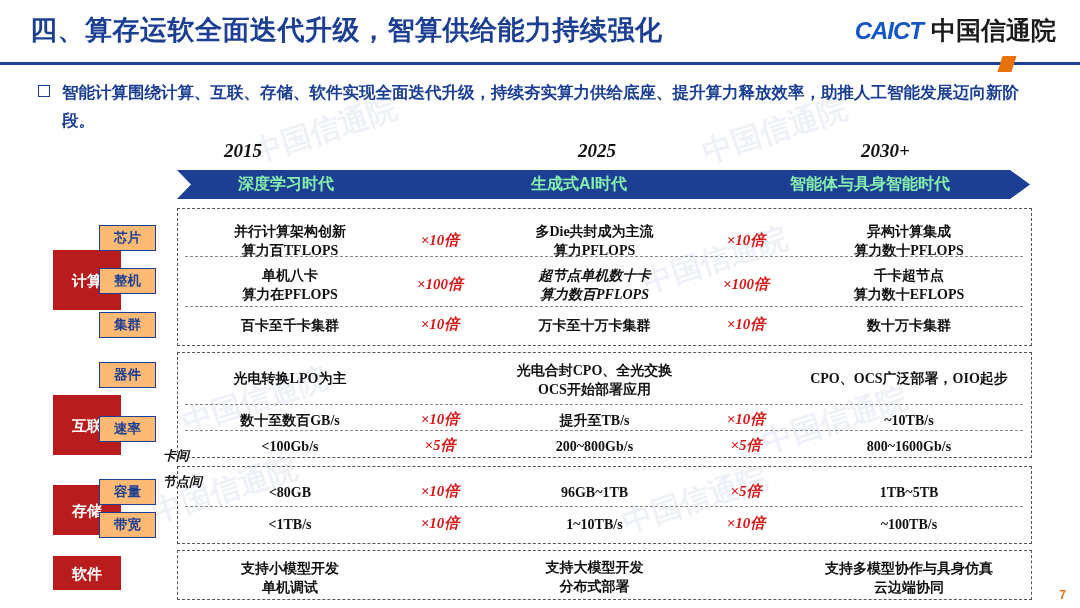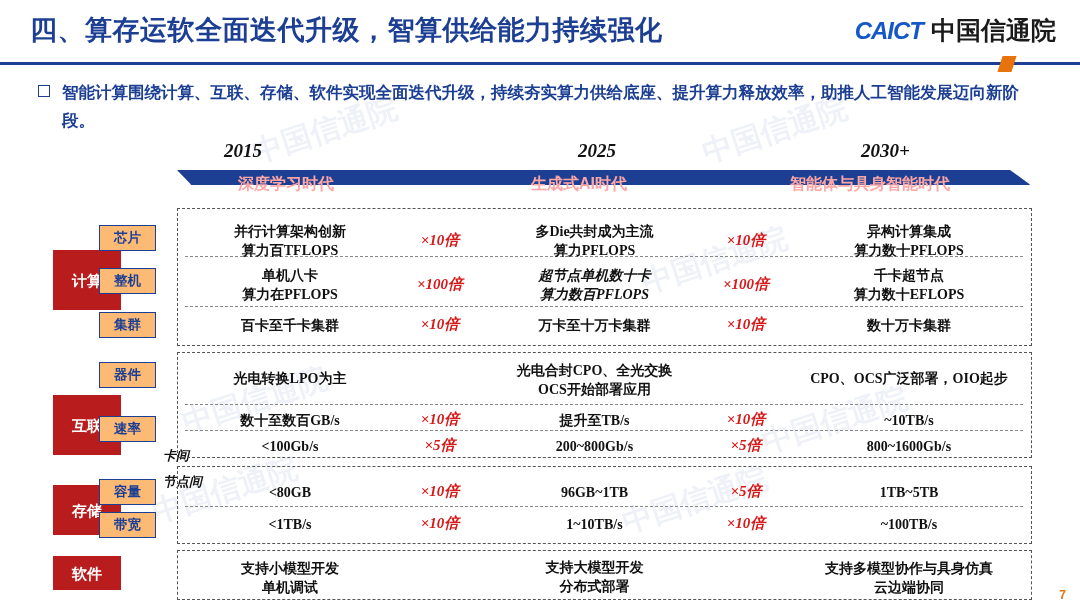--- a/index.html
+++ b/index.html
@@ -57,24 +57,24 @@
   .year{
     position:absolute;top:140px;
     font-size:19px;font-style:italic;font-weight:bold;color:#111;
     font-family:Liberation Serif, serif;
   }
   #year-2015{left:224px;}
   #year-2025{left:578px;}
   #year-2030{left:861px;}
   
   .banner{
-    position:absolute;left:177px;top:170px;width:853px;height:15px;
+    position:absolute;left:177px;top:170px;width:853px;height:29px;
     background:#1c3f94;
     clip-path:polygon(0 0,833px 0,853px 14.5px,833px 29px,0 29px,14px 14.5px);
-    color:#fca5a5;
+    color:#86efac;
   }
   .banner span{
     position:absolute;top:4px;font-size:16px;font-weight:bold;
   }
   #banner-1{left:61px;}
   #banner-2{left:354px;}
   #banner-3{left:613px;}
   
   .cat{
     position:absolute;left:53px;

